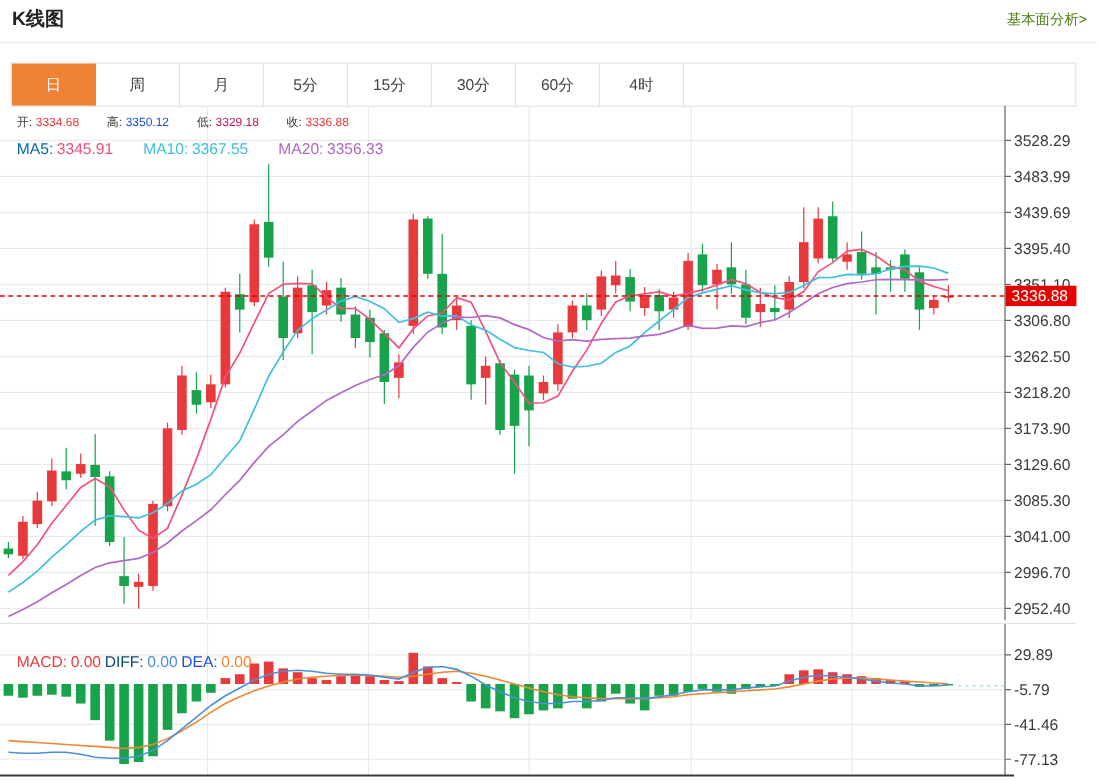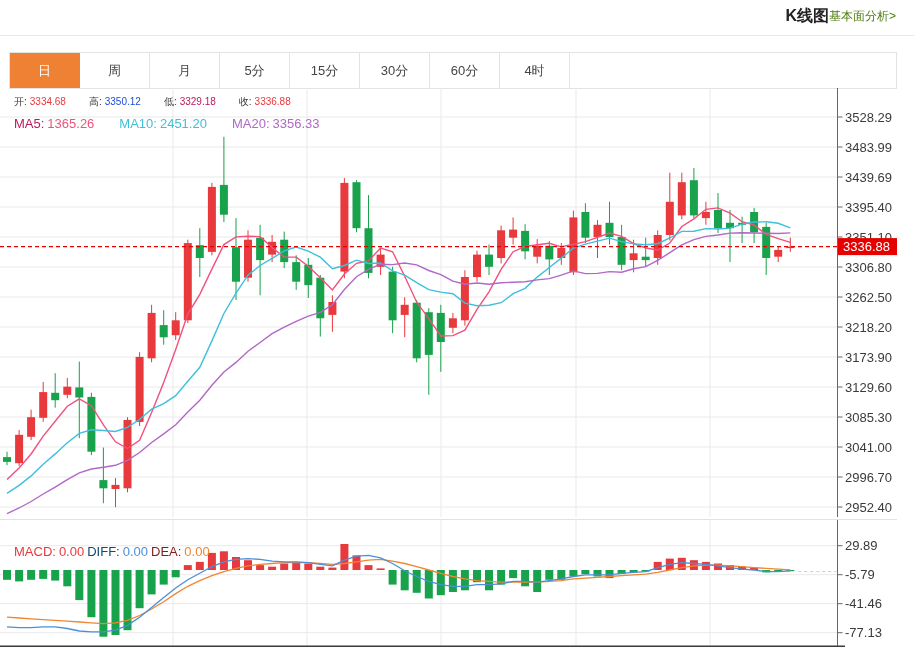--- a/index.html
+++ b/index.html
@@ -1,19 +1,19 @@
 <!DOCTYPE html>
 <html><head>
 <meta charset="utf-8">
 <style>
   html,body{margin:0;padding:0;background:#fff;}
   .page{position:relative;width:914px;height:650px;background:#fff;overflow:hidden;
         font-family:"Liberation Sans",sans-serif;}
-  .header{position:absolute;left:0;top:6px;width:896px;display:flex;
-          justify-content:flex-end;align-items:center;}
+  .header{position:absolute;left:10px;top:6px;width:896px;display:flex;
+          justify-content:space-between;align-items:center;}
   .title{font-size:16px;font-weight:bold;color:#222;}
   .link{font-size:12px;color:#4d7c0f;cursor:pointer;text-decoration:none;}
   .h-divider{position:absolute;top:35px;left:0;width:914px;height:1px;background:#e9e9e9;}
   .tabbar{position:absolute;left:9px;top:52px;width:888px;height:37px;display:flex;
           border:1px solid #e3e3e3;box-sizing:border-box;background:#fff;}
   .tab{width:70px;display:flex;align-items:center;justify-content:center;
        border-right:1px solid #e3e3e3;font-size:13px;color:#444;cursor:pointer;
        box-sizing:border-box;}
   .tab.active{color:#fff;}
   .tab-spacer{flex:1;}
@@ -55,22 +55,22 @@
   </div>
 
   <div class="info-row">
     <span class="pair"><span class="lbl">开:</span><span style="color: rgb(232, 57, 61);">3334.68</span></span>
     <span class="pair"><span class="lbl">高:</span><span style="color: #1d4ed8;">3350.12</span></span>
     <span class="pair"><span class="lbl">低:</span><span style="color: #be185d;">3329.18</span></span>
     <span class="pair"><span class="lbl">收:</span><span style="color: rgb(232, 57, 61);">3336.88</span></span>
   </div>
 
   <div class="ma-row">
-    <span class="pair"><span style="color: #be185d;">MA5:</span><span style="color: rgb(240, 81, 126);">1365.26</span></span>
-    <span class="pair"><span style="color: rgb(62, 192, 220);">MA10:</span><span style="color: rgb(62, 192, 220);">2451.20</span></span>
+    <span class="pair"><span style="color: #0369a1;">MA5:</span><span style="color: rgb(240, 81, 126);">3345.91</span></span>
+    <span class="pair"><span style="color: rgb(62, 192, 220);">MA10:</span><span style="color: rgb(62, 192, 220);">3367.55</span></span>
     <span class="pair"><span style="color: rgb(177, 104, 199);">MA20:</span><span style="color: rgb(177, 104, 199);">3356.33</span></span>
   </div>
 
   <svg id="main-svg" class="chart-svg" width="914" height="429" viewBox="0 0 914 429">
       <line x1="0" y1="29" x2="837" y2="29" stroke="#e9e9e9"></line>
       <line x1="0" y1="59" x2="837" y2="59" stroke="#e9e9e9"></line>
       <line x1="0" y1="89" x2="837" y2="89" stroke="#e9e9e9"></line>
       <line x1="0" y1="119" x2="837" y2="119" stroke="#e9e9e9"></line>
       <line x1="0" y1="149" x2="837" y2="149" stroke="#e9e9e9"></line>
       <line x1="0" y1="179" x2="837" y2="179" stroke="#e9e9e9"></line>
@@ -254,21 +254,21 @@
       <text x="845" y="423.5" font-size="13" fill="#3a3a3a">2952.40</text>
       <rect x="838" y="150.1" width="59" height="17" fill="#e60000"></rect>
       <text x="843" y="163.1" font-size="13" fill="#fff">3336.88</text>
     </svg>
 
   <div class="pane-divider"></div>
 
   <div class="macd-row">
     <span class="pair"><span style="color: rgb(232, 57, 61);">MACD:</span><span style="color: rgb(232, 57, 61);">0.00</span></span>
     <span class="pair"><span style="color: #0c4a6e; text-align: right;">DIFF:</span><span style="color: rgb(74, 144, 217);">0.00</span></span>
-    <span class="pair"><span style="color: #7f1d1d;">DEA:</span><span style="color: rgb(239, 134, 50);">0.00</span></span>
+    <span class="pair"><span style="color: #1d4ed8;">DEA:</span><span style="color: rgb(239, 134, 50);">0.00</span></span>
   </div>
 
   <svg id="macd-svg" class="chart-svg" width="914" height="130" viewBox="0 0 914 130">
       <line x1="0" y1="25.7" x2="837" y2="25.7" stroke="#e9e9e9"></line>
       <line x1="0" y1="54.7" x2="837" y2="54.7" stroke="#e9e9e9"></line>
       <line x1="0" y1="83.7" x2="837" y2="83.7" stroke="#e9e9e9"></line>
       <line x1="0" y1="112.7" x2="837" y2="112.7" stroke="#e9e9e9"></line>
       <line x1="173" y1="0" x2="173" y2="126" stroke="#e9e9e9"></line>
       <line x1="307" y1="0" x2="307" y2="126" stroke="#e9e9e9"></line>
       <line x1="441" y1="0" x2="441" y2="126" stroke="#e9e9e9"></line>

